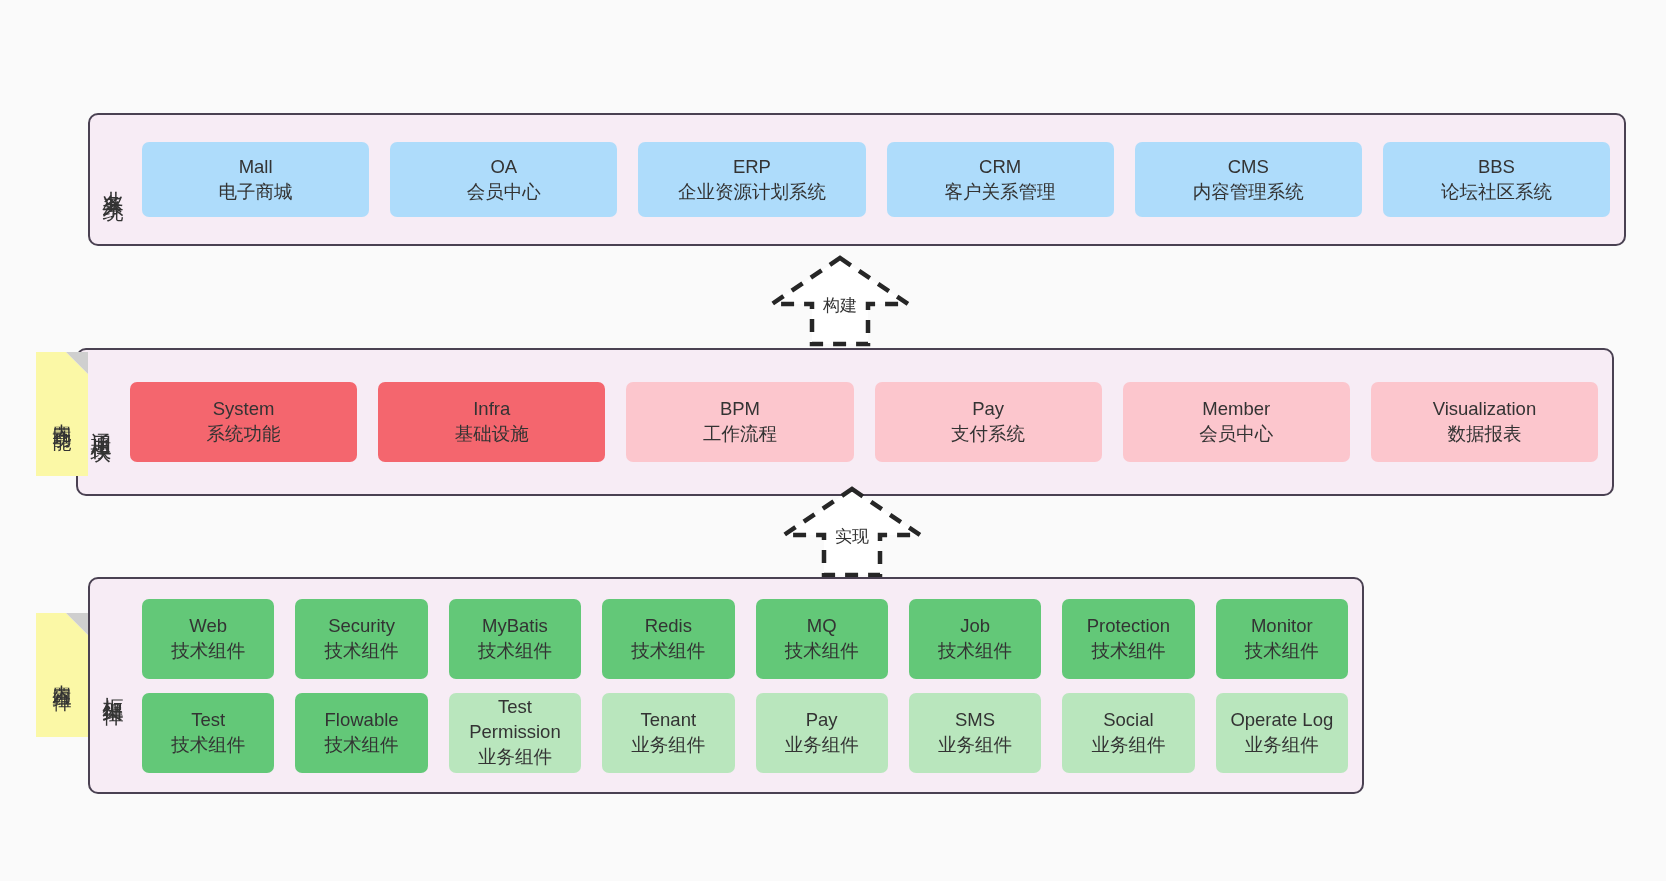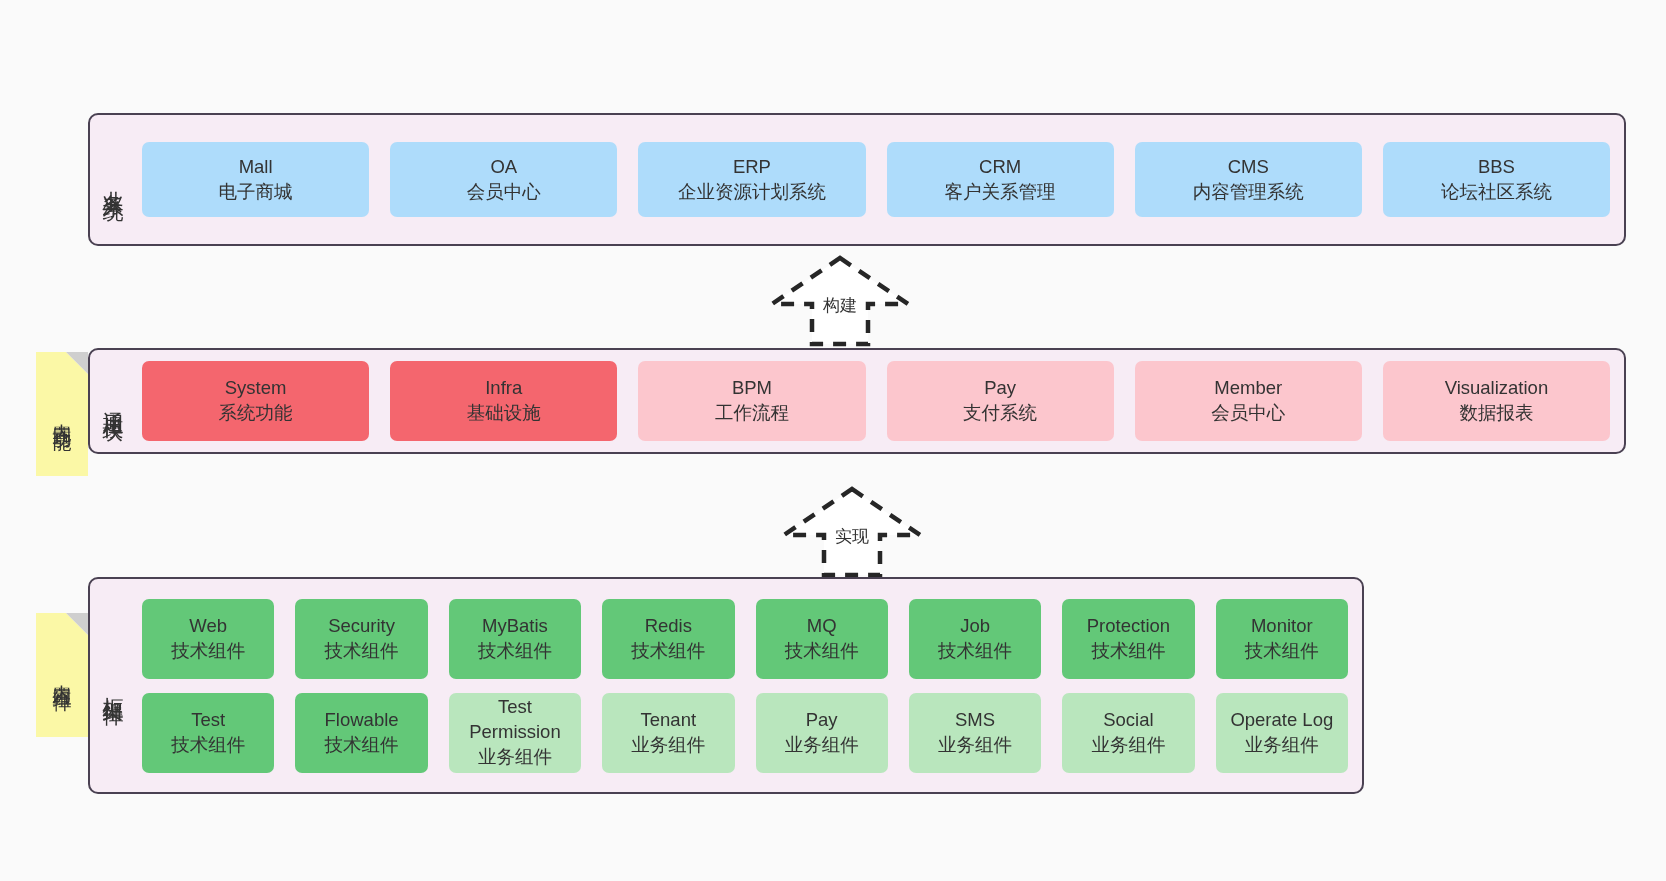--- a/index.html
+++ b/index.html
@@ -88,21 +88,21 @@
   .box .b-sub   { white-space: nowrap; }
 
   .c-blue       { background: #aedcfb; }
   .c-red        { background: #f4666e; }
   .c-pink       { background: #fcc6cd; }
   .c-green      { background: #63c878; }
   .c-lightgreen { background: #b9e6bd; }
 
   
   #layer-business  { left: 88px;  top: 113px; width: 1538px; height: 133px; }
-  #layer-common    { left: 88px;  top: 348px; width: 1538px; height: 106px; }
+  #layer-common    { left: 76px;  top: 348px; width: 1538px; height: 148px; }
   #layer-framework { left: 88px;  top: 577px; width: 1276px; height: 217px; }
 
   #layer-business .row  { height: 75px; }
   #layer-common .row    { height: 80px; }
   #layer-framework .row { height: 80px; }
 
   
   .note {
     position: absolute;
     width: 52px;

